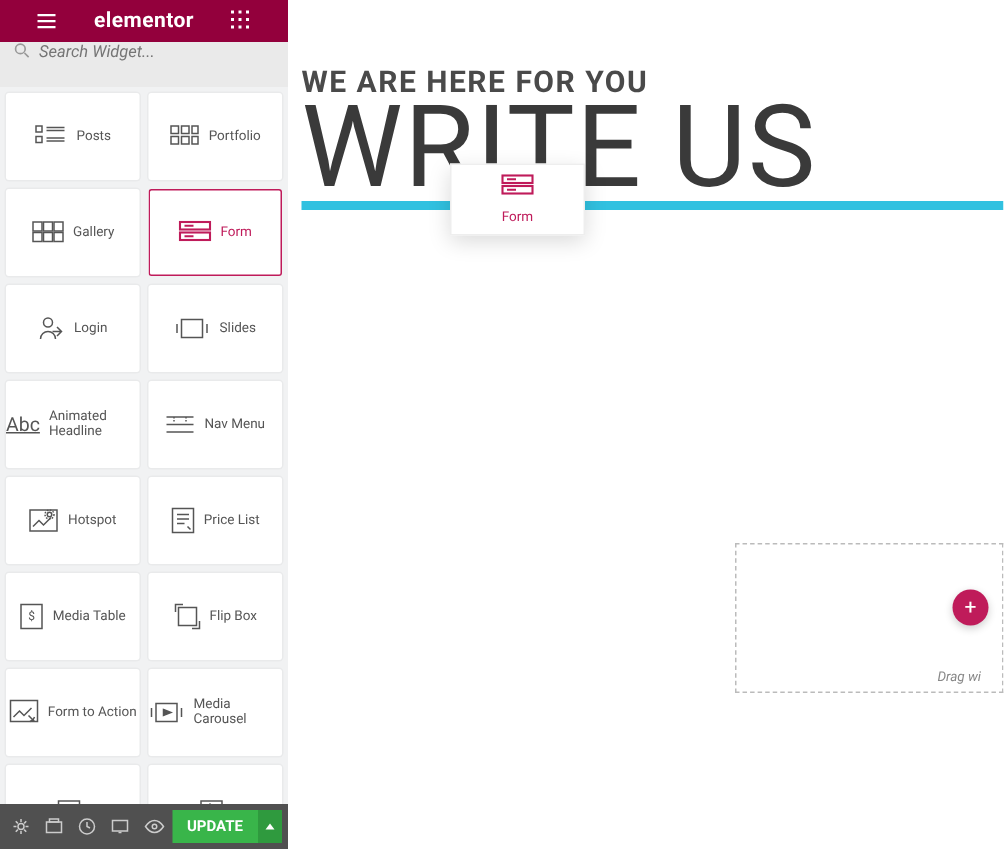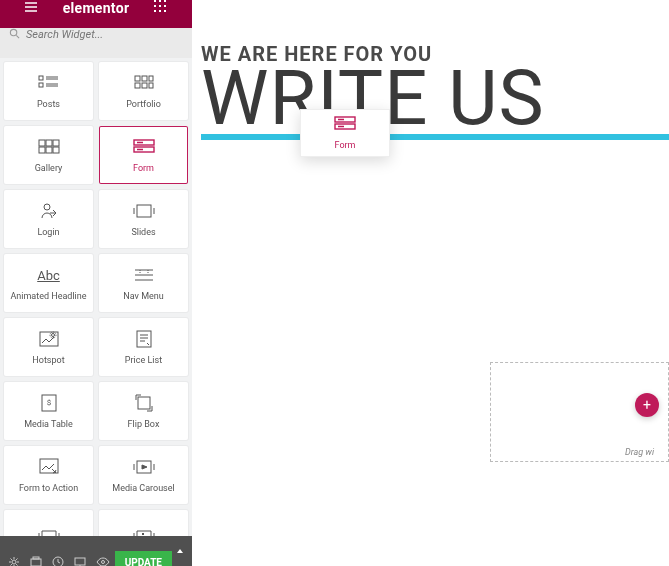--- a/index.html
+++ b/index.html
@@ -1,32 +1,32 @@
 <!DOCTYPE html>
 <html><head>
 <meta charset="utf-8">
 <style>
 *{margin:0;padding:0;box-sizing:border-box;font-family:Roboto,Arial,sans-serif}
 body{width:669px;height:566px;overflow:hidden;background:#fff;position:relative}
 .panel{position:absolute;left:0;top:0;width:192px;height:566px;background:#f1f2f3;display:flex;flex-direction:column}
-.hdr{height:28px;background:#93003c;display:flex;align-items:flex-start;justify-content:space-between;padding:0 24px}
+.hdr{height:28px;background:#93003c;display:flex;align-items:center;justify-content:space-between;padding:0 24px}
 .hdr .menu,.hdr .dots{width:14px;height:14px;cursor:pointer}
 .hdr .menu svg,.hdr .dots svg{display:block}
 .brand{color:#fff;font-weight:700;font-size:14px;letter-spacing:.3px}
 .search{height:30px;background:#eaeaea;display:flex;align-items:flex-start;padding:0 9px;gap:6px;color:#888}
 .search input{border:0;background:transparent;outline:0;font-size:11px;font-style:italic;color:#666;width:100%}
 .grid{flex:1;overflow-y:auto;padding:4px;display:grid;grid-template-columns:1fr 1fr;gap:6px;align-content:start}
 .grid::-webkit-scrollbar{width:6px}
 .grid::-webkit-scrollbar-thumb{background:#c4c4c4;border-radius:3px}
-.w{background:#fff;height:58px;border-radius:2px;display:flex;flex-direction:column;align-items:center;justify-content:center;gap:6px;cursor:grab;box-shadow:0 0 0 1px rgba(0,0,0,.03)}
+.w{background:#fff;height:58px;border-radius:2px;display:flex;flex-direction:row;align-items:center;justify-content:center;gap:6px;cursor:grab;box-shadow:0 0 0 1px rgba(0,0,0,.03)}
 .w .ic{height:20px;display:flex;align-items:center;color:#555}
 .w .lbl{font-size:9px;color:#555}
 .w.active{box-shadow:0 0 0 1px #bf1b5a inset}
 .w.active .ic,.w.active .lbl{color:#bf1b5a}
-.ftr{height:26px;background:#505050;display:flex;padding:15px 4px;gap:2px}
+.ftr{height:26px;background:#505050;display:flex;align-items:center;padding:15px 4px;gap:2px}
 .ftr .t{width:22px;height:22px;display:flex;align-items:center;justify-content:center;color:#ccc;cursor:pointer}
 .update{flex:0 0 auto;margin-left:auto;display:flex}
 .update button{background:#39b54a;border:0;color:#fff;font-size:10px;font-weight:700;height:22px;padding:0 10px;cursor:pointer}
 .update .caret{width:16px;background:#2f9a3e;display:flex;align-items:center;justify-content:center;cursor:pointer}
 .canvas{position:absolute;left:192px;top:0;right:0;bottom:0;background:#fff}
 .collapse{position:absolute;left:192px;top:276px;width:12px;height:18px;background:#eee;border:1px solid #ddd;display:flex;align-items:center;justify-content:center;font-size:8px;color:#666;cursor:pointer}
 .hero{position:absolute;left:9px;top:42px;right:0}
 .hero .sub{font-size:20px;letter-spacing:1px;color:#4a4a4a;font-weight:700}
 .hero .big{font-size:76px;line-height:.9;letter-spacing:1px;color:#3a3a3a;font-weight:400;margin-top:-2px}
 .underline{position:absolute;left:9px;top:134px;right:0;height:6px;background:#31c1e0}

